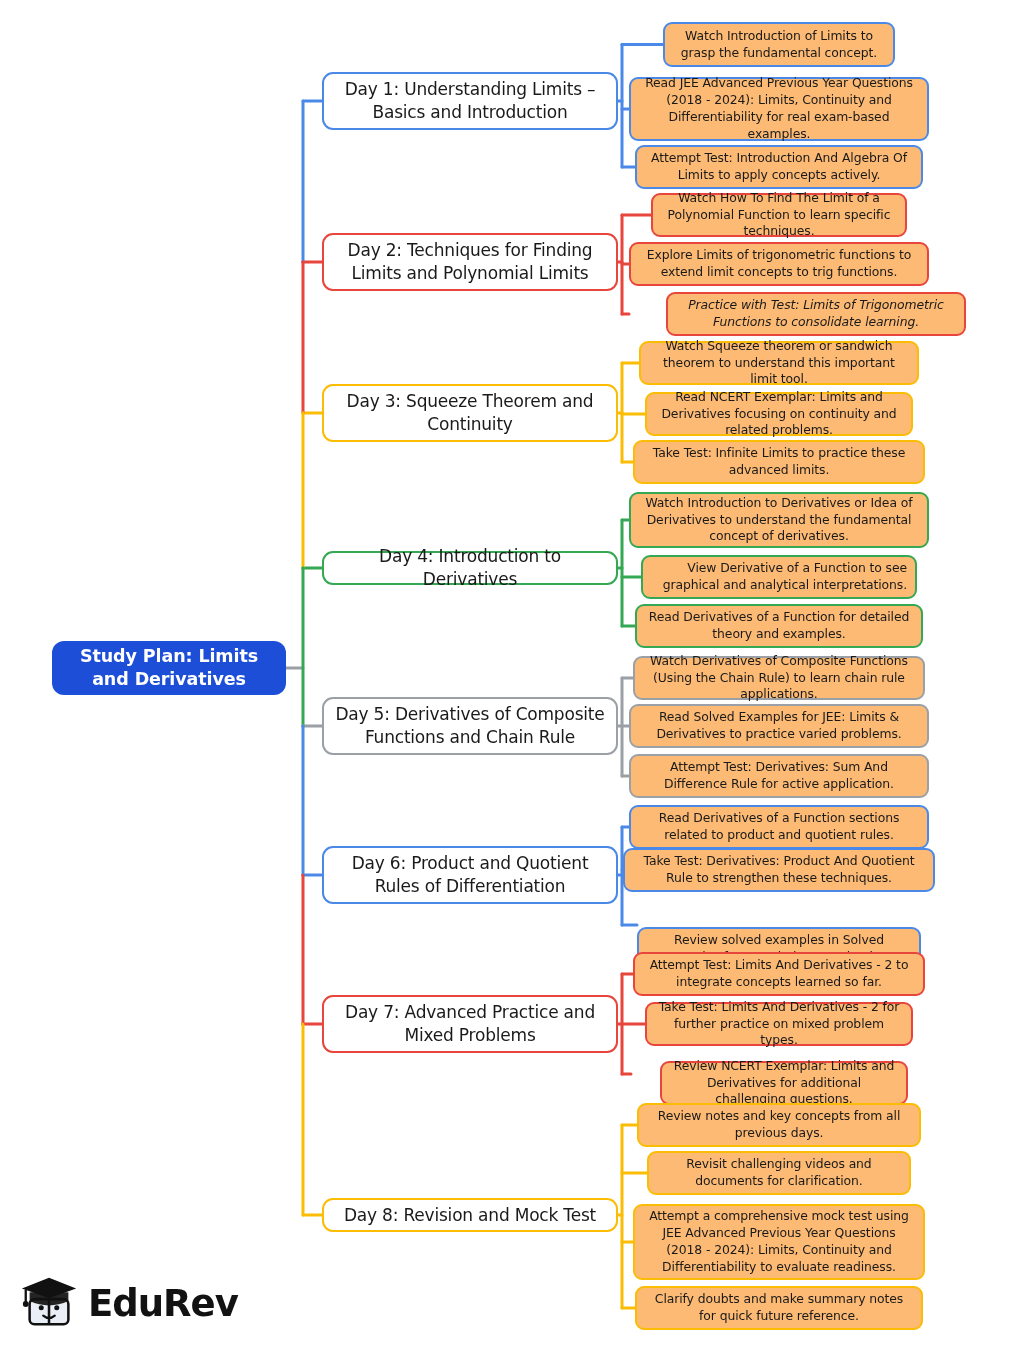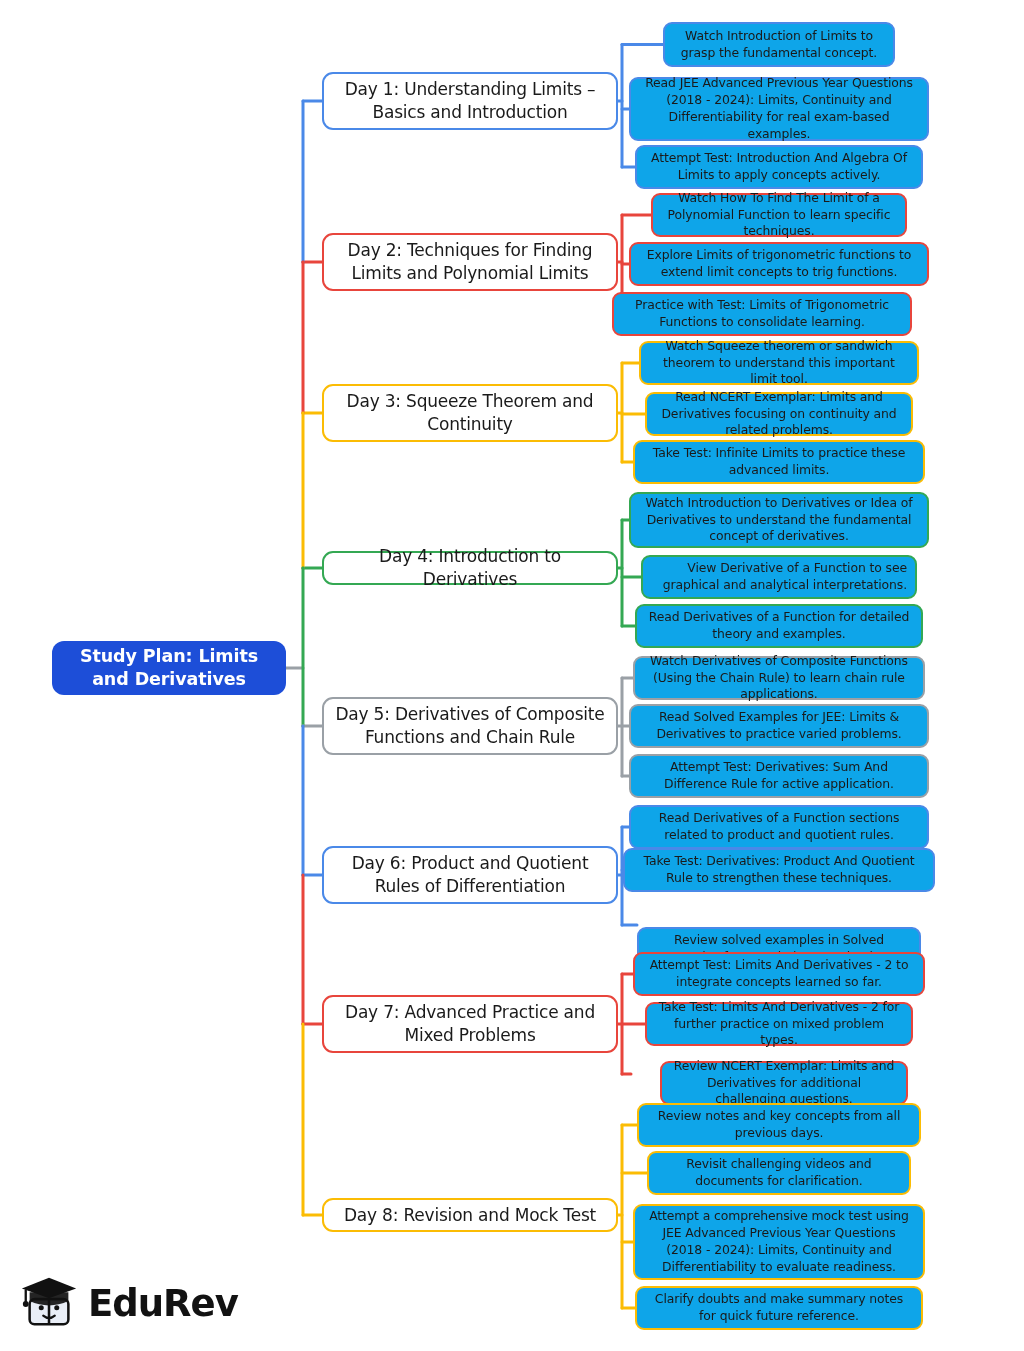--- a/index.html
+++ b/index.html
@@ -52,21 +52,21 @@
     display: flex;
     align-items: center;
     justify-content: center;
     padding: 5px 9px;
     letter-spacing: -0.2px;
   }
 
   
   .leaf-node {
     position: absolute;
-    background: #0ea5e9;
+    background: #fdba74;
     border: 2.2px solid #888;
     border-radius: 9px;
     font-size: 12.4px;
     line-height: 1.36;
     color: #1a1a1a;
     text-align: center;
     display: flex;
     align-items: center;
     justify-content: center;
     padding: 4px 8px;
@@ -182,21 +182,21 @@
       </div>
       <div class="day-node" style="left: 322px; top: 233px; width: 296px; min-height: 58px; height: 58px; border-color: rgb(232, 69, 60);">
         <span>Day 2: Techniques for Finding Limits and Polynomial Limits</span>
       </div>
       <div class="leaf-node" style="left: 651px; top: 193px; width: 256px; height: 44px; border-color: rgb(232, 69, 60);">
         <span>Watch How To Find The Limit of a Polynomial Function to learn specific techniques.</span>
       </div>
       <div class="leaf-node" style="left: 629px; top: 242px; width: 300px; height: 44px; border-color: rgb(232, 69, 60);">
         <span>Explore Limits of trigonometric functions to extend limit concepts to trig functions.</span>
       </div>
-      <div class="leaf-node" style="left: 612px; top: 292px; width: 300px; height: 44px; border-color: rgb(232, 69, 60);">
+      <div class="leaf-node" style="left: 666px; top: 292px; width: 300px; height: 44px; border-color: rgb(232, 69, 60); font-style: italic;">
         <span>Practice with Test: Limits of Trigonometric Functions to consolidate learning.</span>
       </div>
       <div class="day-node" style="left: 322px; top: 384px; width: 296px; min-height: 58px; height: 58px; border-color: rgb(251, 188, 4);">
         <span>Day 3: Squeeze Theorem and Continuity</span>
       </div>
       <div class="leaf-node" style="left: 639px; top: 341px; width: 280px; height: 44px; border-color: rgb(251, 188, 4);">
         <span>Watch Squeeze theorem or sandwich theorem to understand this important limit tool.</span>
       </div>
       <div class="leaf-node" style="left: 645px; top: 392px; width: 268px; height: 44px; border-color: rgb(251, 188, 4);">
         <span>Read NCERT Exemplar: Limits and Derivatives focusing on continuity and related problems.</span>

